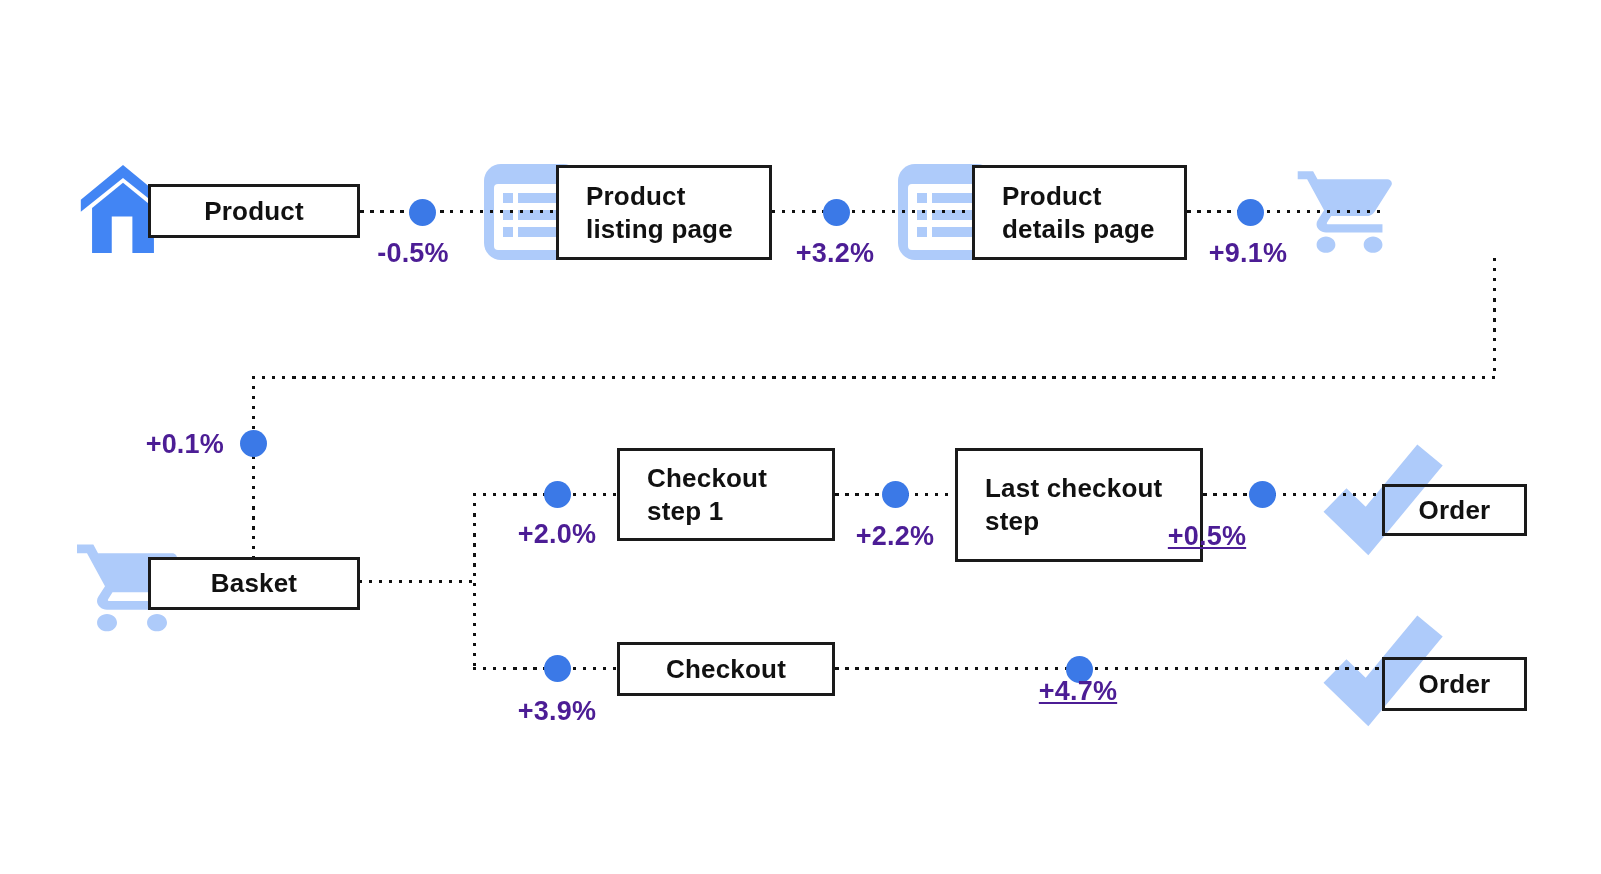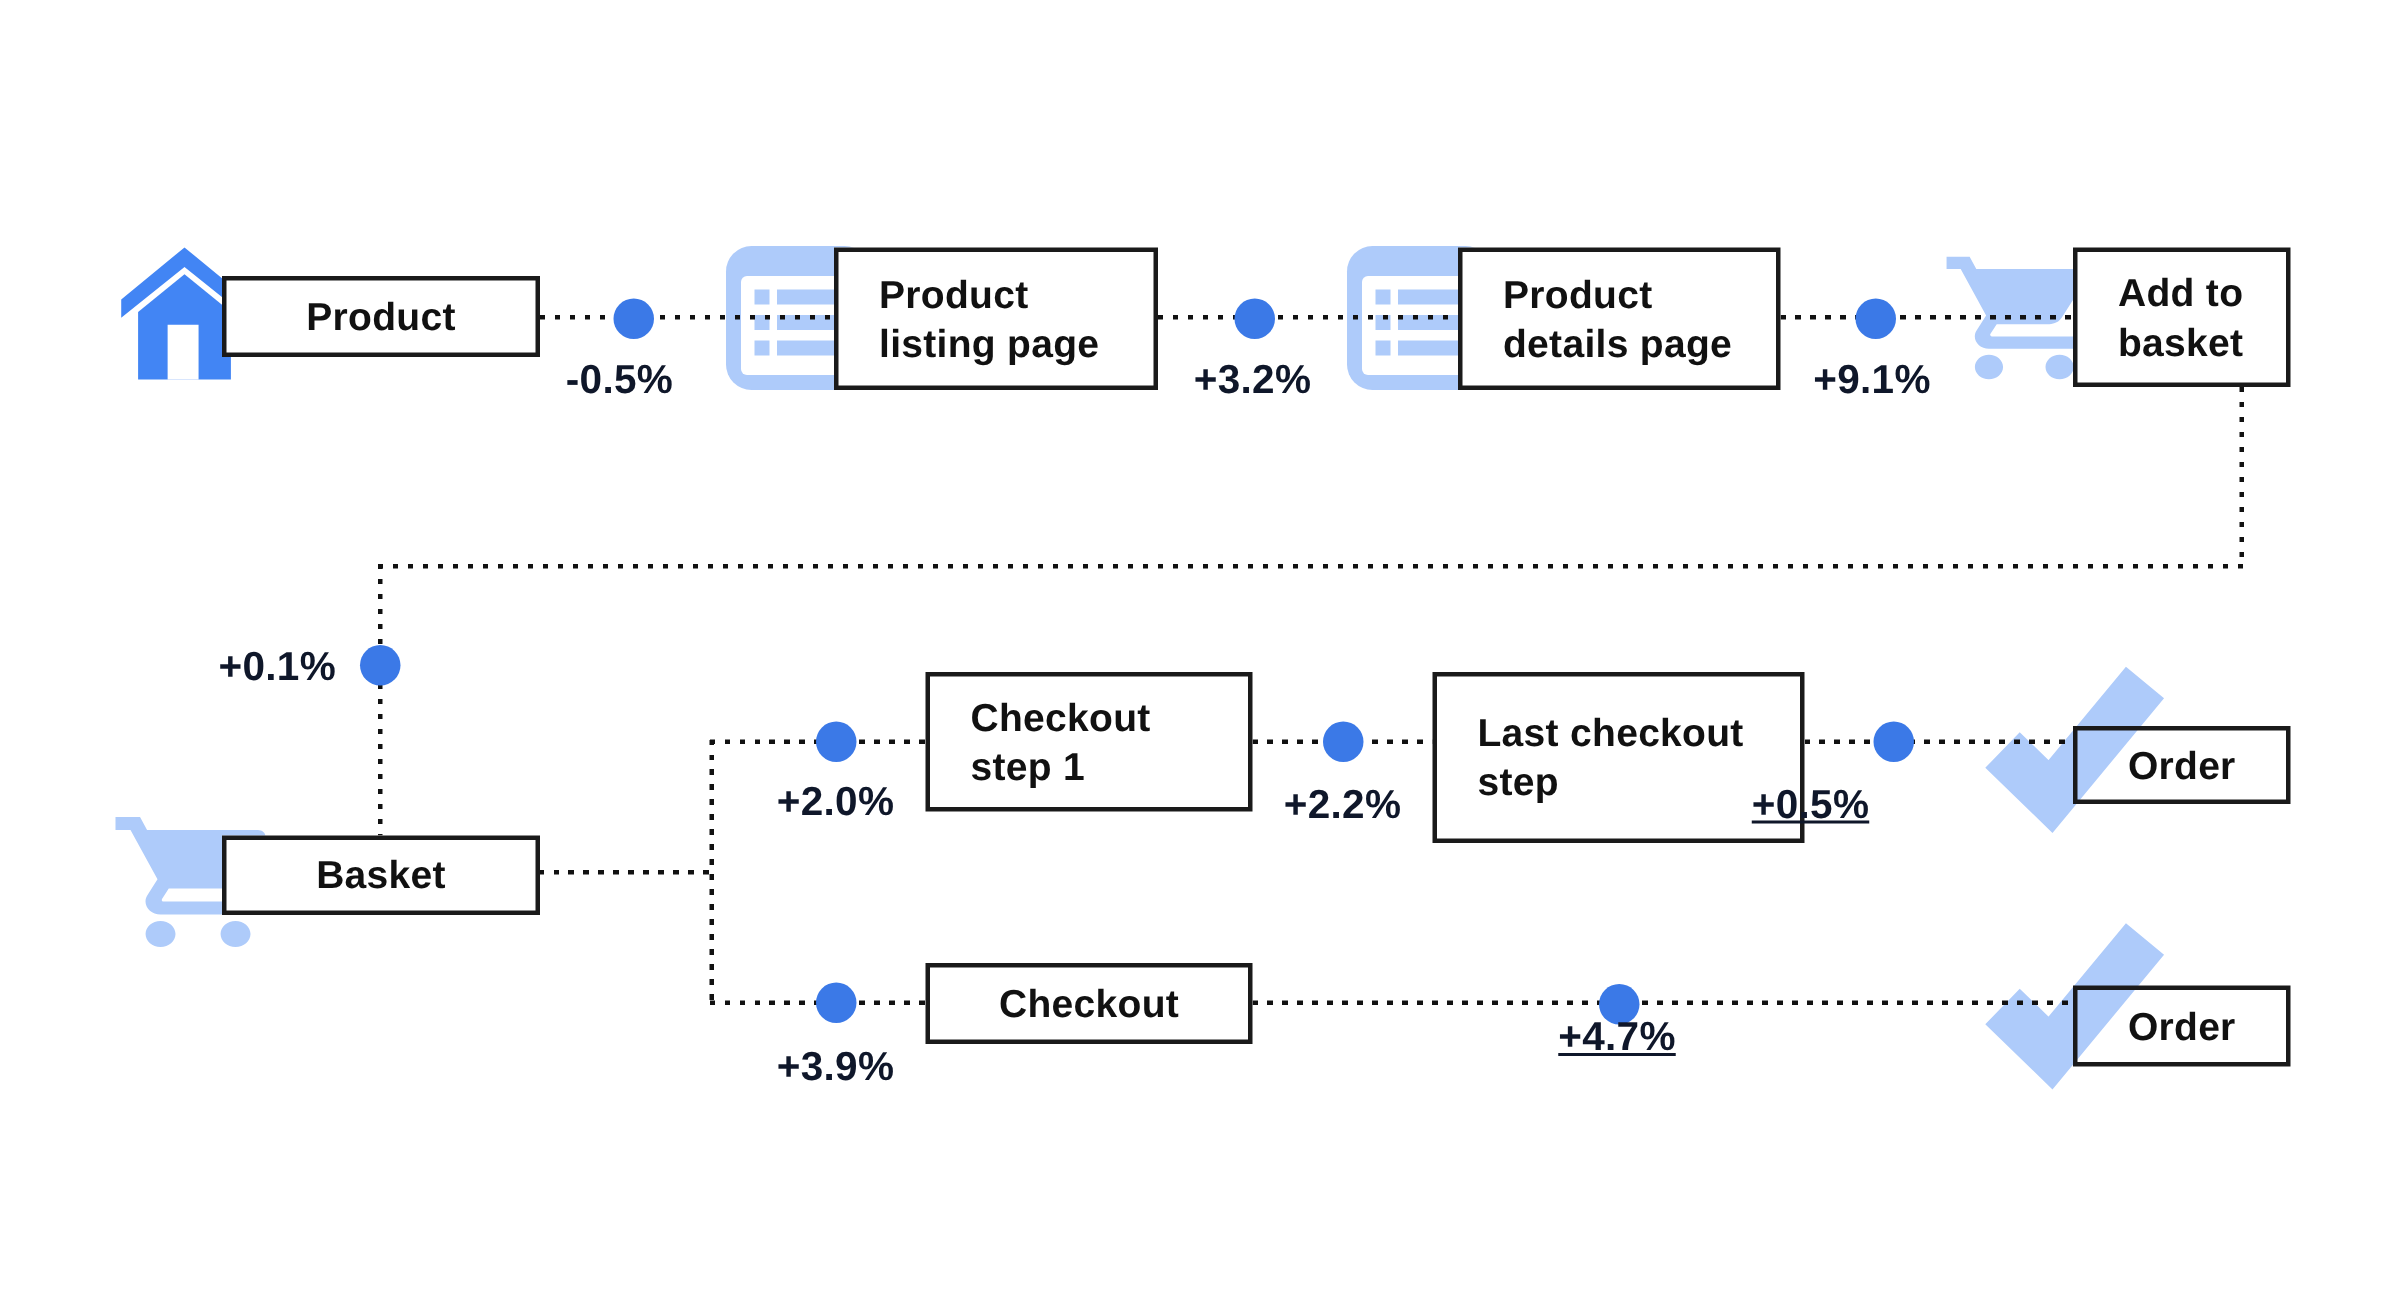--- a/index.html
+++ b/index.html
@@ -23,21 +23,21 @@
   .lbl {
     font-weight:700; font-size:26px; line-height:33px; color:#111;
     white-space:pre-line; letter-spacing:0.2px;
   }
   .dot {
     position:absolute; width:27px; height:27px; border-radius:50%;
     background:#3B79E7; z-index:4;
   }
   .delta {
     position:absolute; z-index:4; width:130px; text-align:center;
-    font-weight:700; font-size:27px; color:#0f172a; letter-spacing:0.2px;
+    font-weight:700; font-size:27px; color:#4c1d95; letter-spacing:0.2px;
   }
   .delta.rightalign { text-align:right; }
 </style>
 </head>
 <body>
 
 <div id="canvas">
 
   <div class="icon" style="left:78px; top:160px; width:90px; height:98px;">
     <svg width="90" height="98" viewBox="0 0 96 100">
@@ -122,24 +122,20 @@
   <div class="box leftpad" style="left:556px; top:165px; width:216px; height:95px;">
     <span class="lbl">Product
 listing page</span>
   </div>
 
   <div class="box leftpad" style="left:972px; top:165px; width:215px; height:95px;">
     <span class="lbl">Product
 details page</span>
   </div>
 
-  <div class="box leftpad" style="left:1382px; top:165px; width:145px; height:93px;">
-    <span class="lbl">Add to
-basket</span>
-  </div>
 
   <div class="box center" style="left:148px; top:557px; width:212px; height:53px;">
     <span class="lbl">Basket</span>
   </div>
 
   <div class="box leftpad" style="left:617px; top:448px; width:218px; height:93px;">
     <span class="lbl">Checkout
 step 1</span>
   </div>
 

